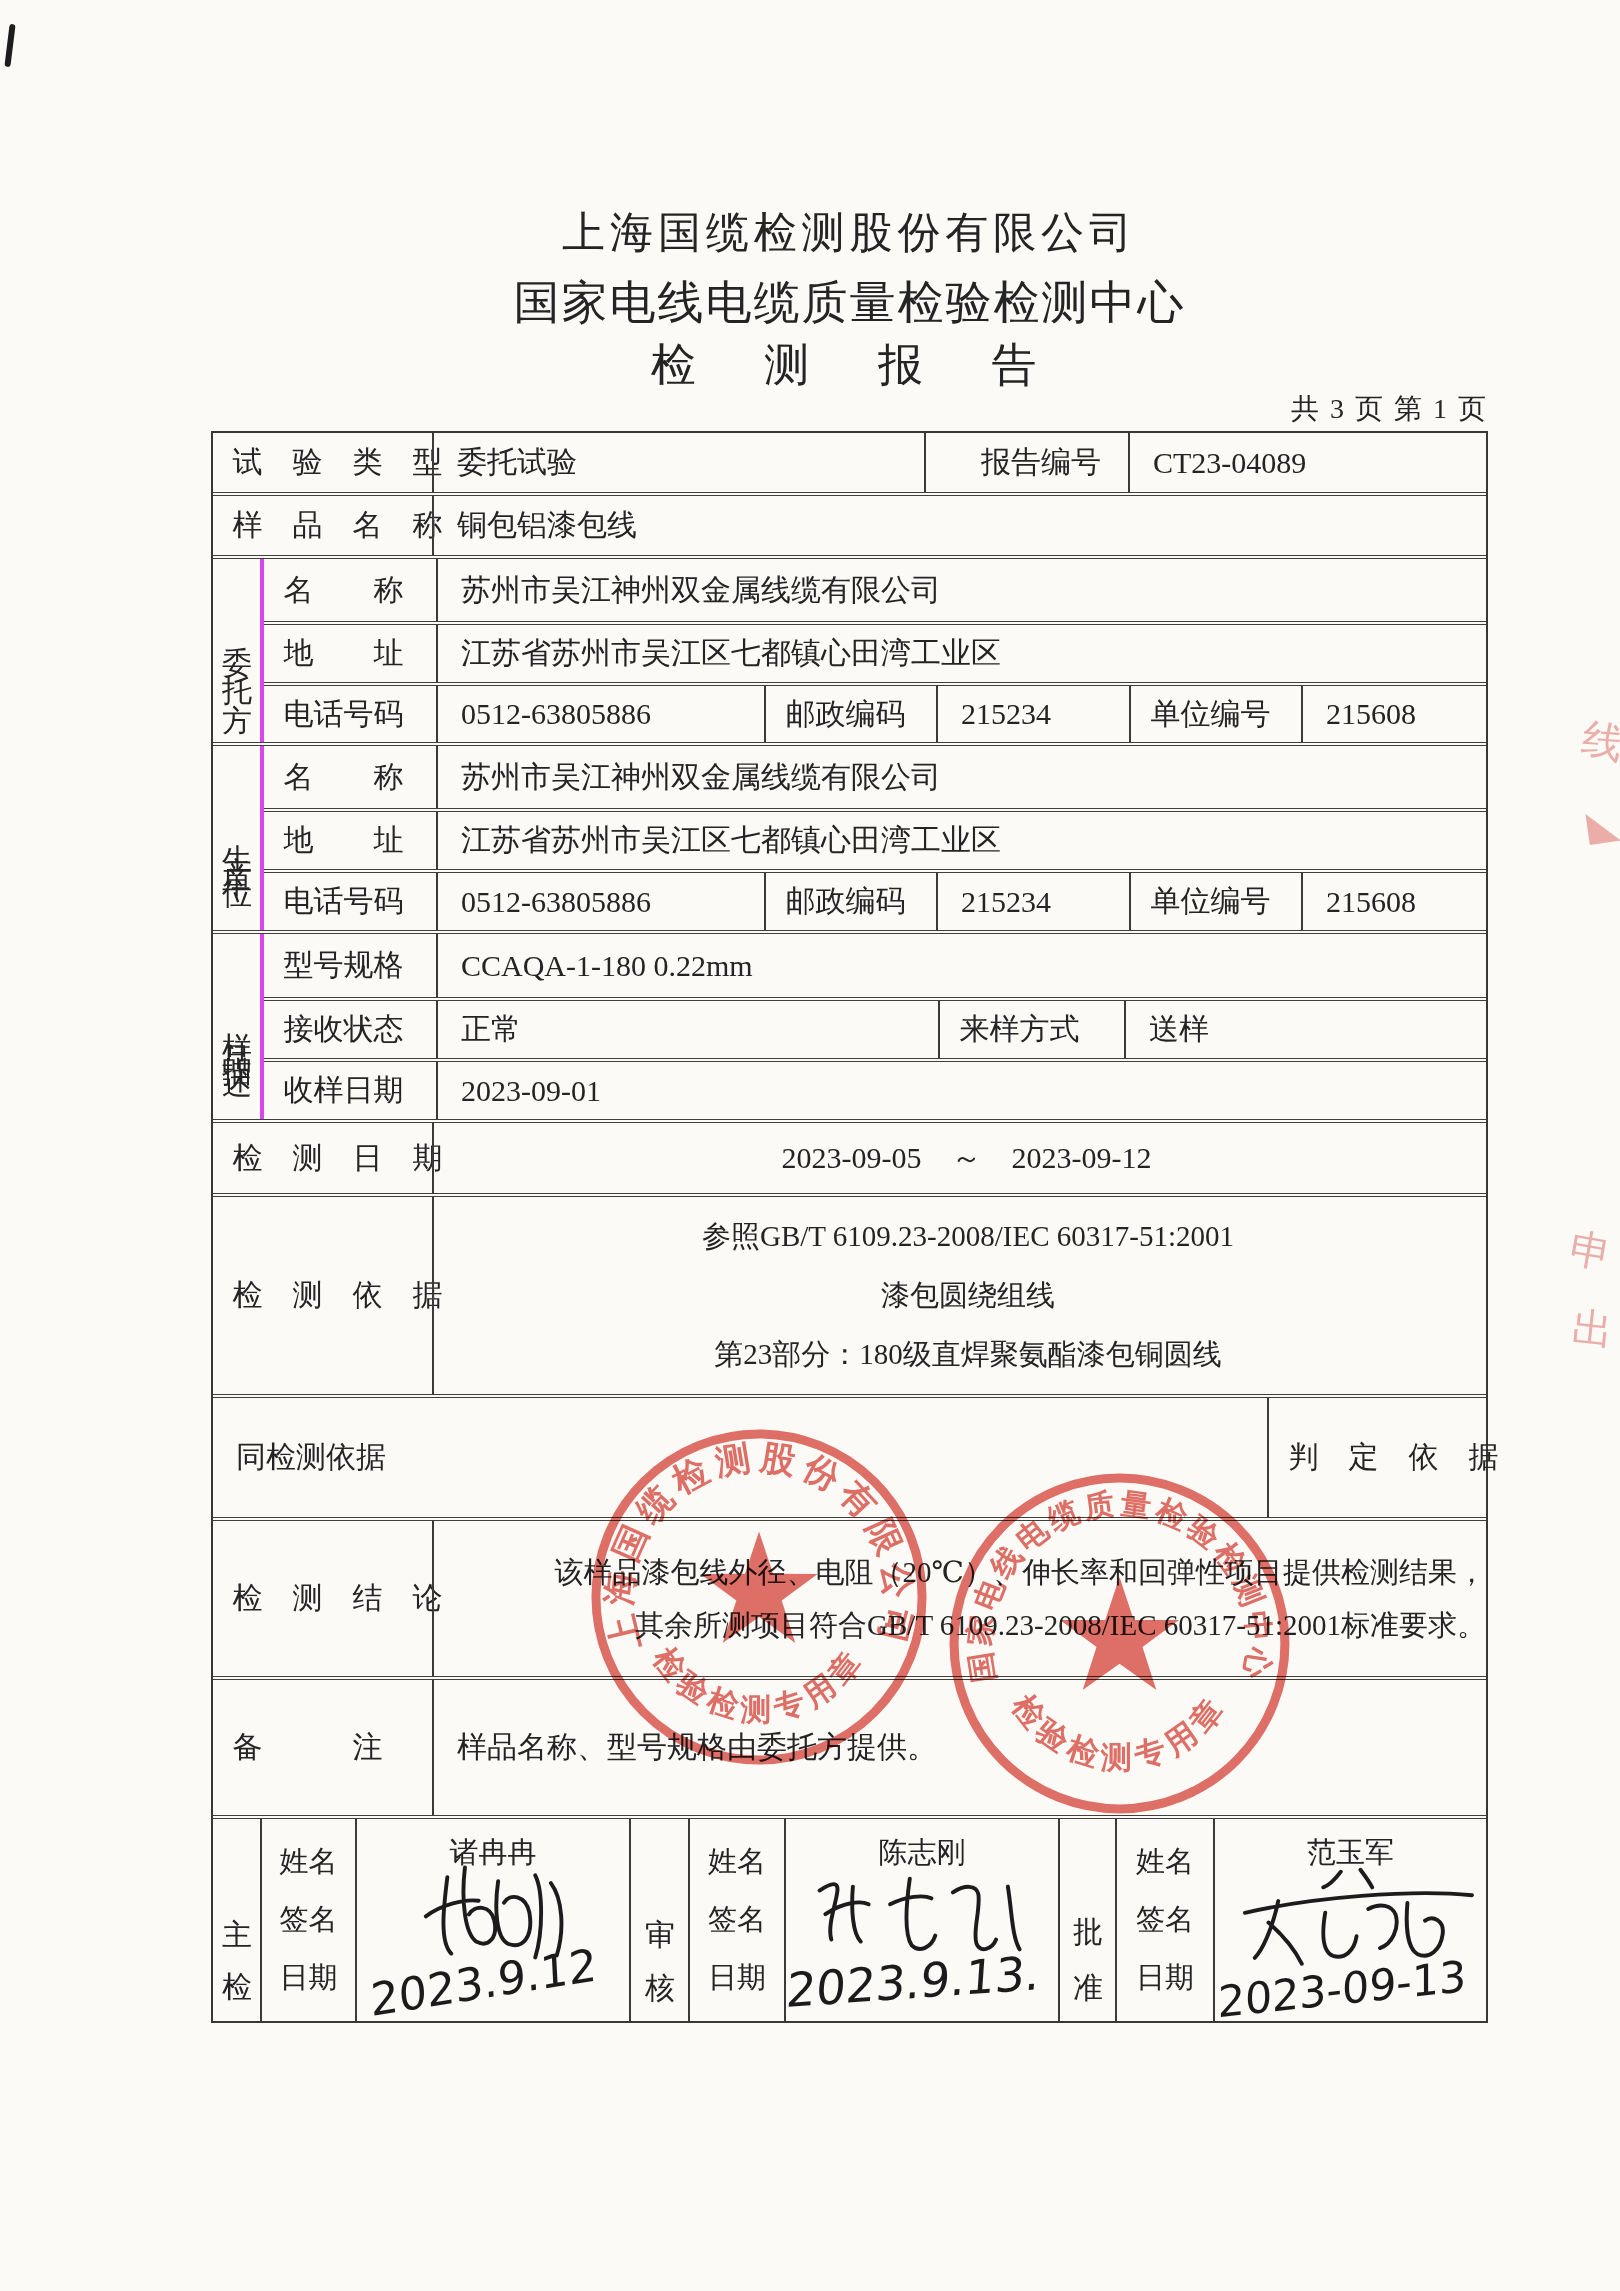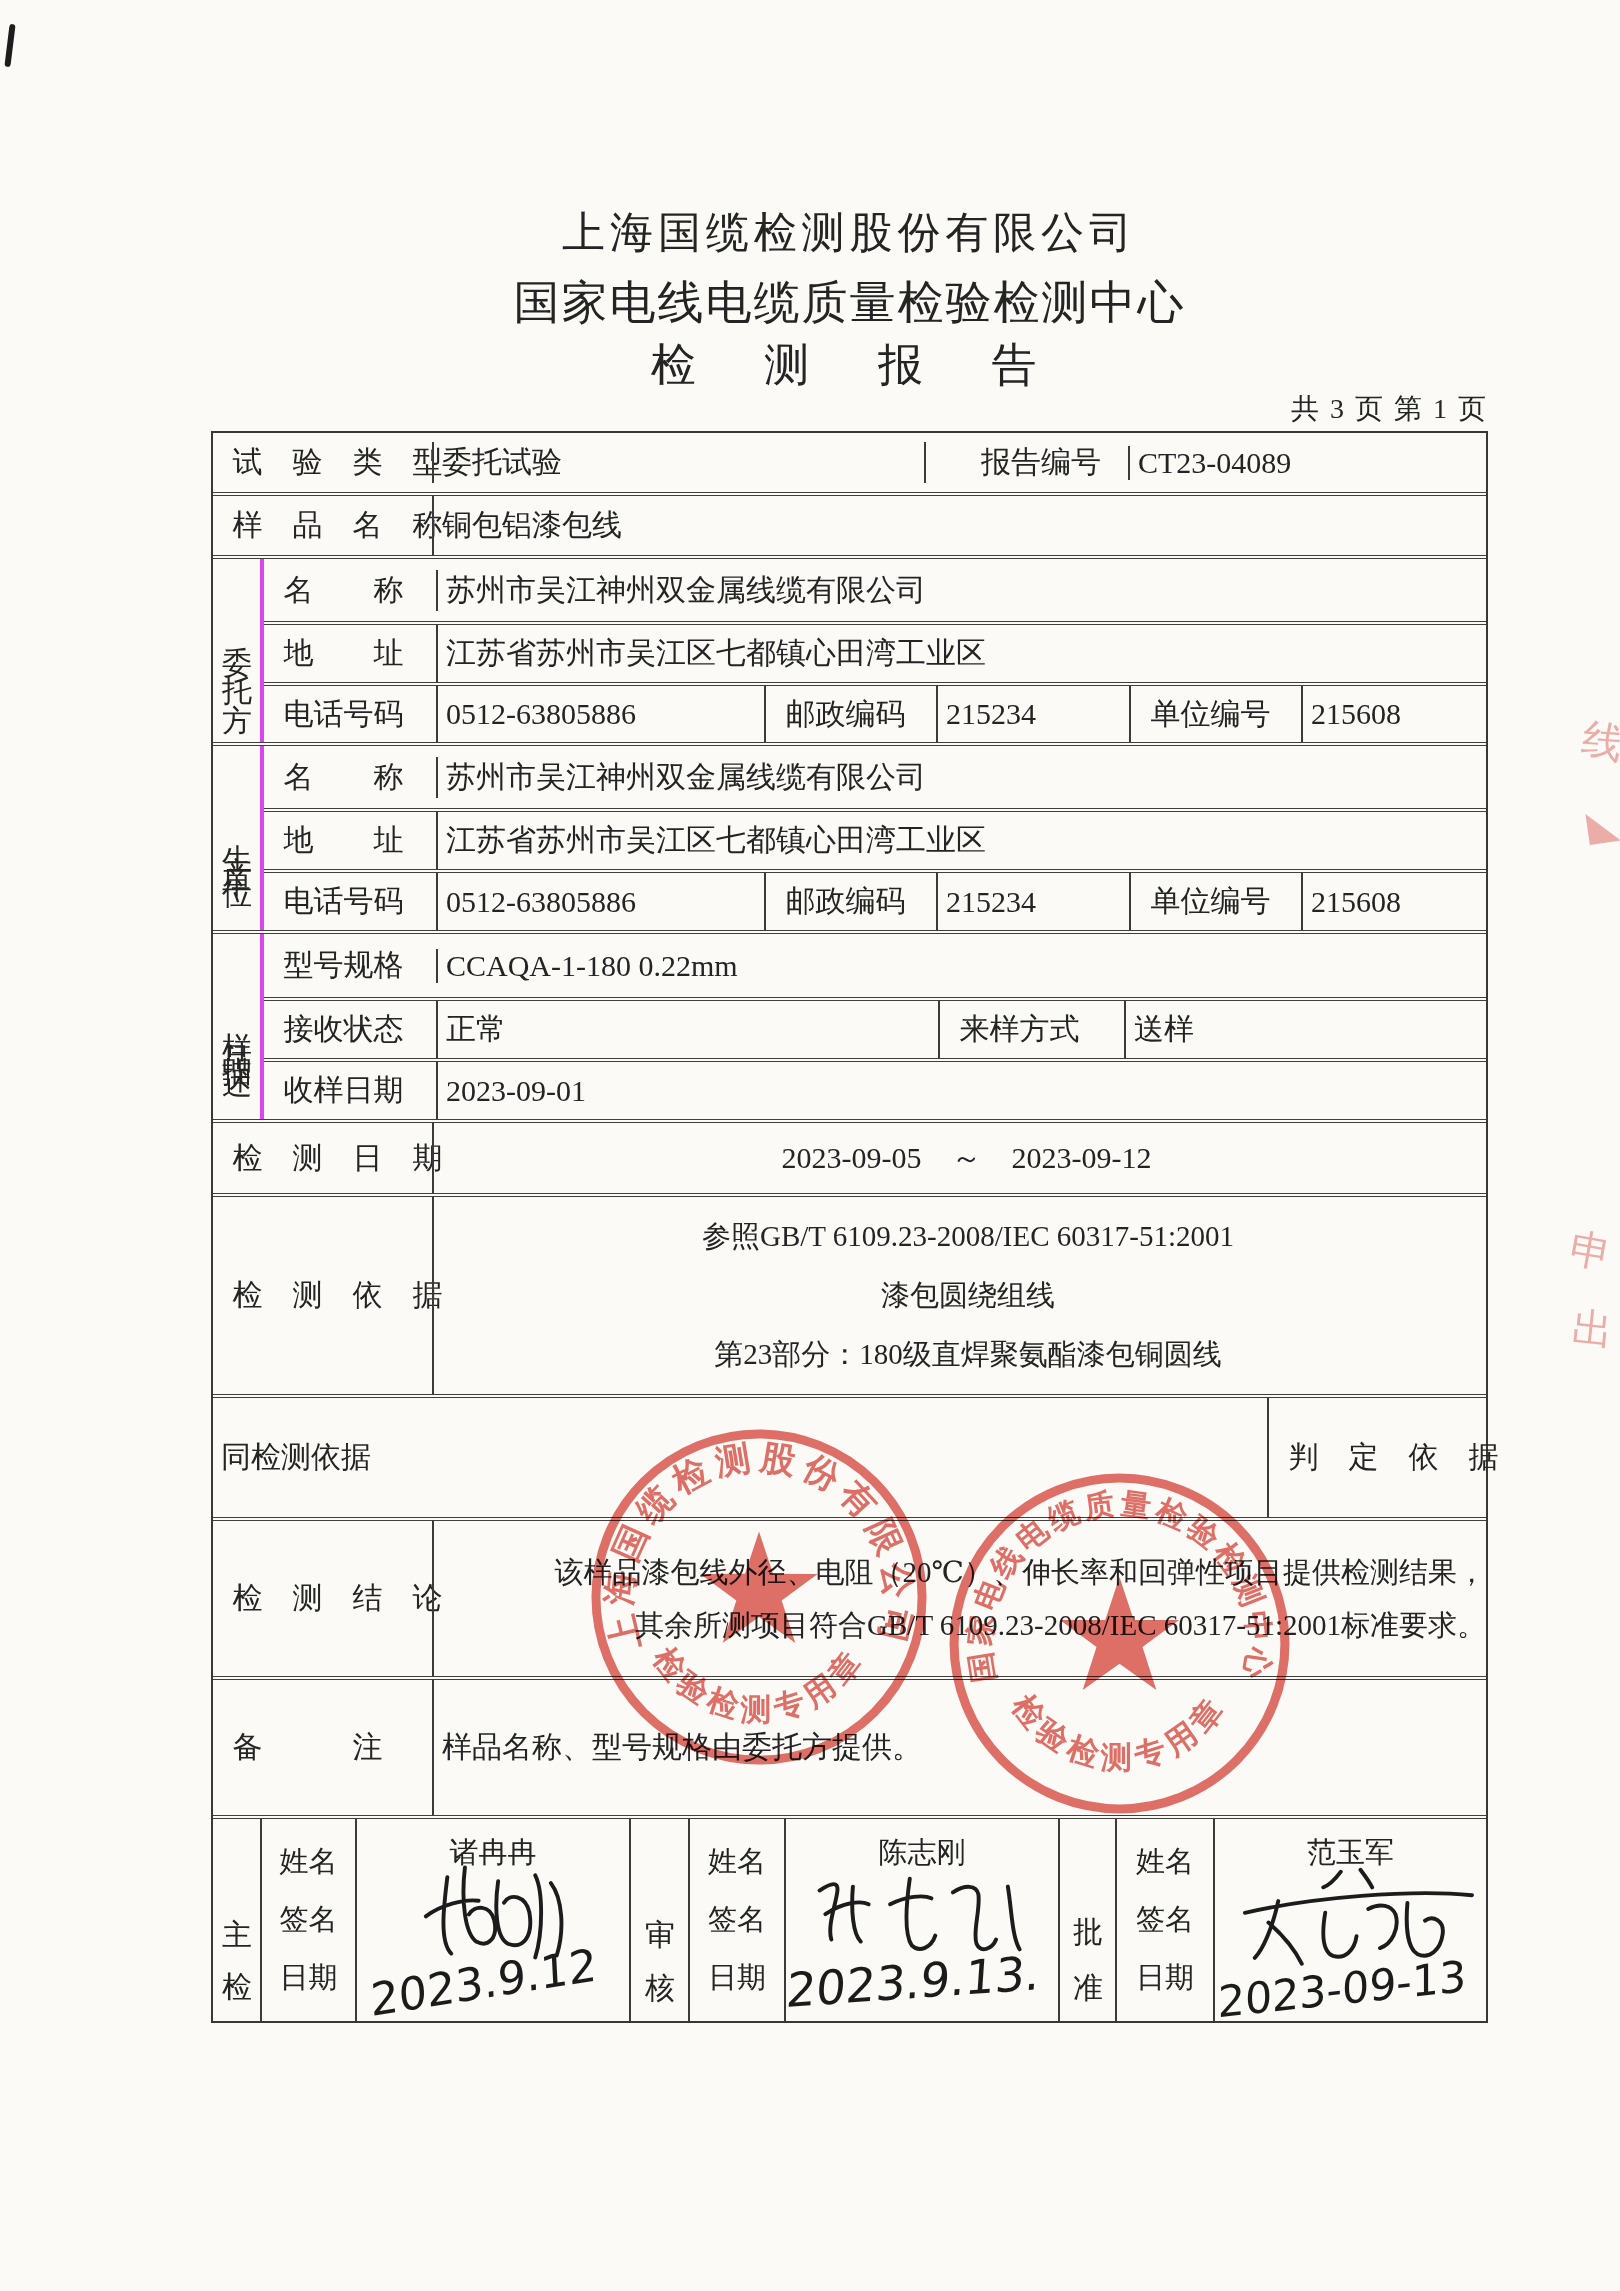--- a/index.html
+++ b/index.html
@@ -7,25 +7,25 @@
         font-family:"Liberation Serif","DejaVu Serif",serif;color:#242424;}
   
   .title-block{position:absolute;left:211px;width:1277px;text-align:center;}
   .t1{top:204px;font-size:43px;letter-spacing:4.9px;}
   .t2{top:272px;font-size:46px;letter-spacing:2px;}
   .t3{top:335px;font-size:45px;letter-spacing:11.8px;font-weight:bold;font-weight:500;}
   .page-indicator{position:absolute;left:1096px;top:390px;width:392px;text-align:right;font-size:28px;letter-spacing:2px;}
   
   .rtable{position:absolute;left:211px;top:431px;width:1277px;border:2.9px solid #393836;box-sizing:border-box;background:transparent;}
   .trow{display:flex;box-sizing:border-box;border-top:4.9px double #403f3c;}
-  .trow.first{border-top:none;align-items:center;}
+  .trow.first{border-top:none;}
   .cell{box-sizing:border-box;display:flex;align-items:center;min-width:0;}
   .cell + .cell{border-left:2px solid #3b3a38;}
   .lab{padding-left:19.6px;font-size:30px;white-space:nowrap;}
-  .val{padding-left:8px;font-size:30px;white-space:nowrap;}
+  .val{padding-left:23px;font-size:30px;white-space:nowrap;}
   .grow{flex:1;}
   .center{justify-content:center;padding-left:13px;}
   .vlab{writing-mode:vertical-rl;text-orientation:upright;justify-content:center;
         font-size:30px;padding-left:0;}
   .group-body{flex:1;display:flex;flex-direction:column;border-left:4px solid #d946ef;}
   .group-body .trow .cell:first-child{border-left:none;}
   .lines{flex-direction:column;justify-content:center;align-items:center;padding-left:16px;}
   .lines div{font-size:29px;line-height:59px;white-space:nowrap;}
   .concl{flex-direction:column;justify-content:center;align-items:flex-end;padding-left:21.6px;}
   .concl div{font-size:29px;line-height:53px;white-space:nowrap;}

